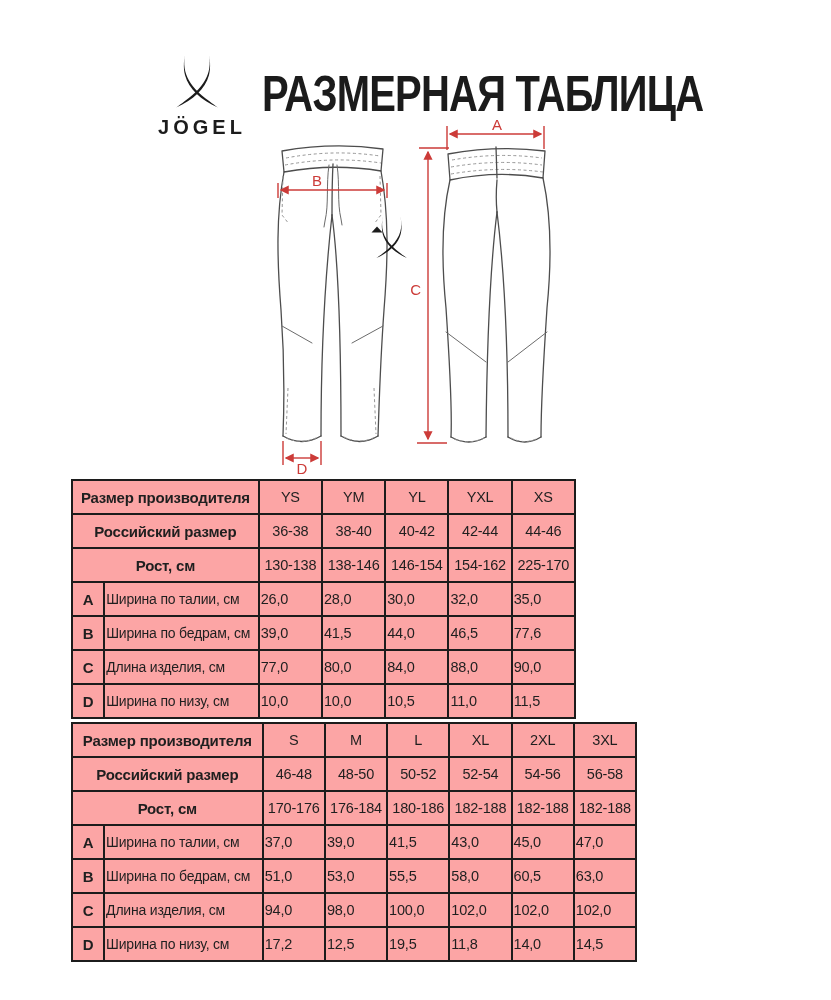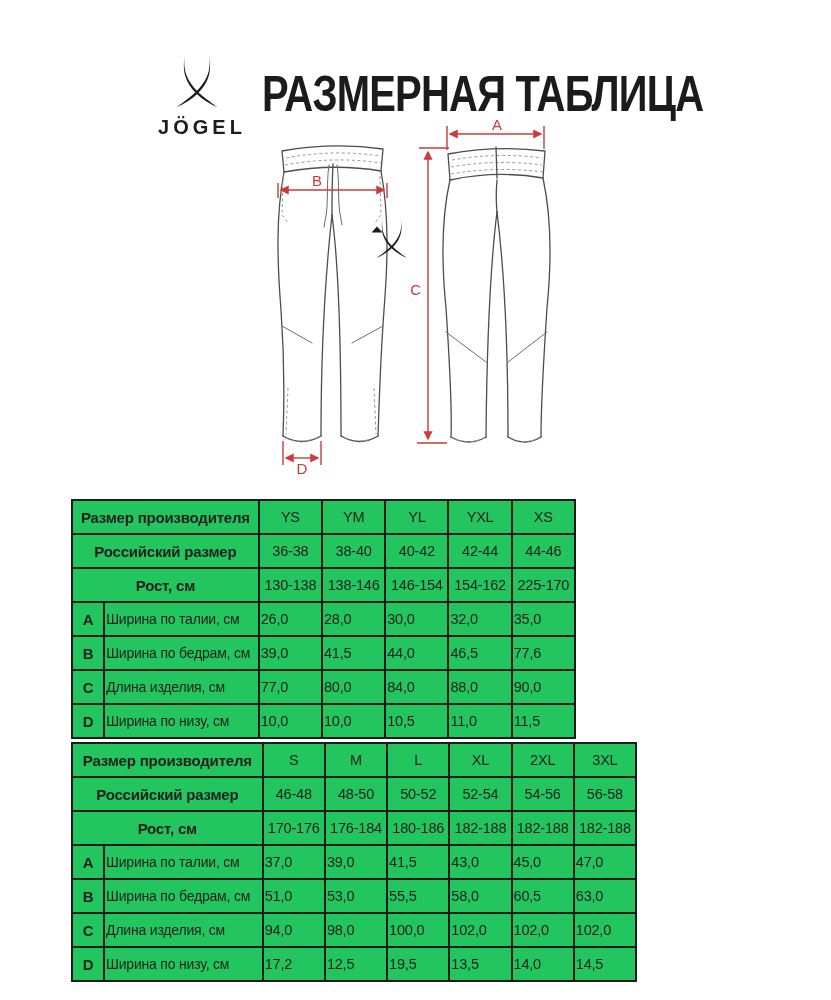--- a/index.html
+++ b/index.html
@@ -20,21 +20,21 @@
   }
   
   .diagram{position:absolute;left:250px;top:110px;width:360px;height:375px;}
   .diagram .outline{fill:none;stroke:#4d4d4d;stroke-width:1.3;stroke-linejoin:round;stroke-linecap:round;}
   .diagram .thin{fill:none;stroke:#6b6b6b;stroke-width:1;stroke-linecap:round;}
   .diagram .stitch{fill:none;stroke:#979797;stroke-width:1;stroke-dasharray:3 2.6;stroke-linecap:butt;}
   .diagram .dim{fill:none;stroke:#cc3b38;stroke-width:1.4;}
   .diagram text.dimlabel{fill:#cc3b38;font-size:15px;font-weight:400;font-family:"Liberation Sans","DejaVu Sans",sans-serif;}
   .markfill{fill:#1c1c1c;}
   
-  table.sizes{position:absolute;border-collapse:collapse;table-layout:fixed;background:#22c55e;margin-top:20px;}
+  table.sizes{position:absolute;border-collapse:collapse;table-layout:fixed;background:#fca5a5;}
   table.sizes td{
     border:2px solid #1c1c1c;height:30px;vertical-align:middle;
     font-size:14.5px;letter-spacing:-0.2px;color:#1f1f1f;overflow:hidden;white-space:nowrap;
   }
   table.sizes td.hl{font-weight:700;text-align:center;font-size:15px;}
   table.sizes td.hv{text-align:center;border-radius:7px;}
   table.sizes td.lt{font-weight:700;text-align:center;font-size:15px;}
   table.sizes td.ds{text-align:left;font-size:14px;}
   table.sizes td.vl{}
   #table-youth{left:71px;top:479px;}
@@ -293,20 +293,20 @@
           <td class="vl">102,0</td>
           <td class="vl">102,0</td>
           <td class="vl">102,0</td>
         </tr>
         <tr>
           <td class="lt">D</td>
           <td class="ds">Ширина по низу, см</td>
           <td class="vl">17,2</td>
           <td class="vl">12,5</td>
           <td class="vl">19,5</td>
-          <td class="vl">13,5</td>
+          <td class="vl">11,8</td>
           <td class="vl">14,0</td>
           <td class="vl">14,5</td>
         </tr>
       </tbody>
     </table>
 
 </div>
 
 </body></html>

